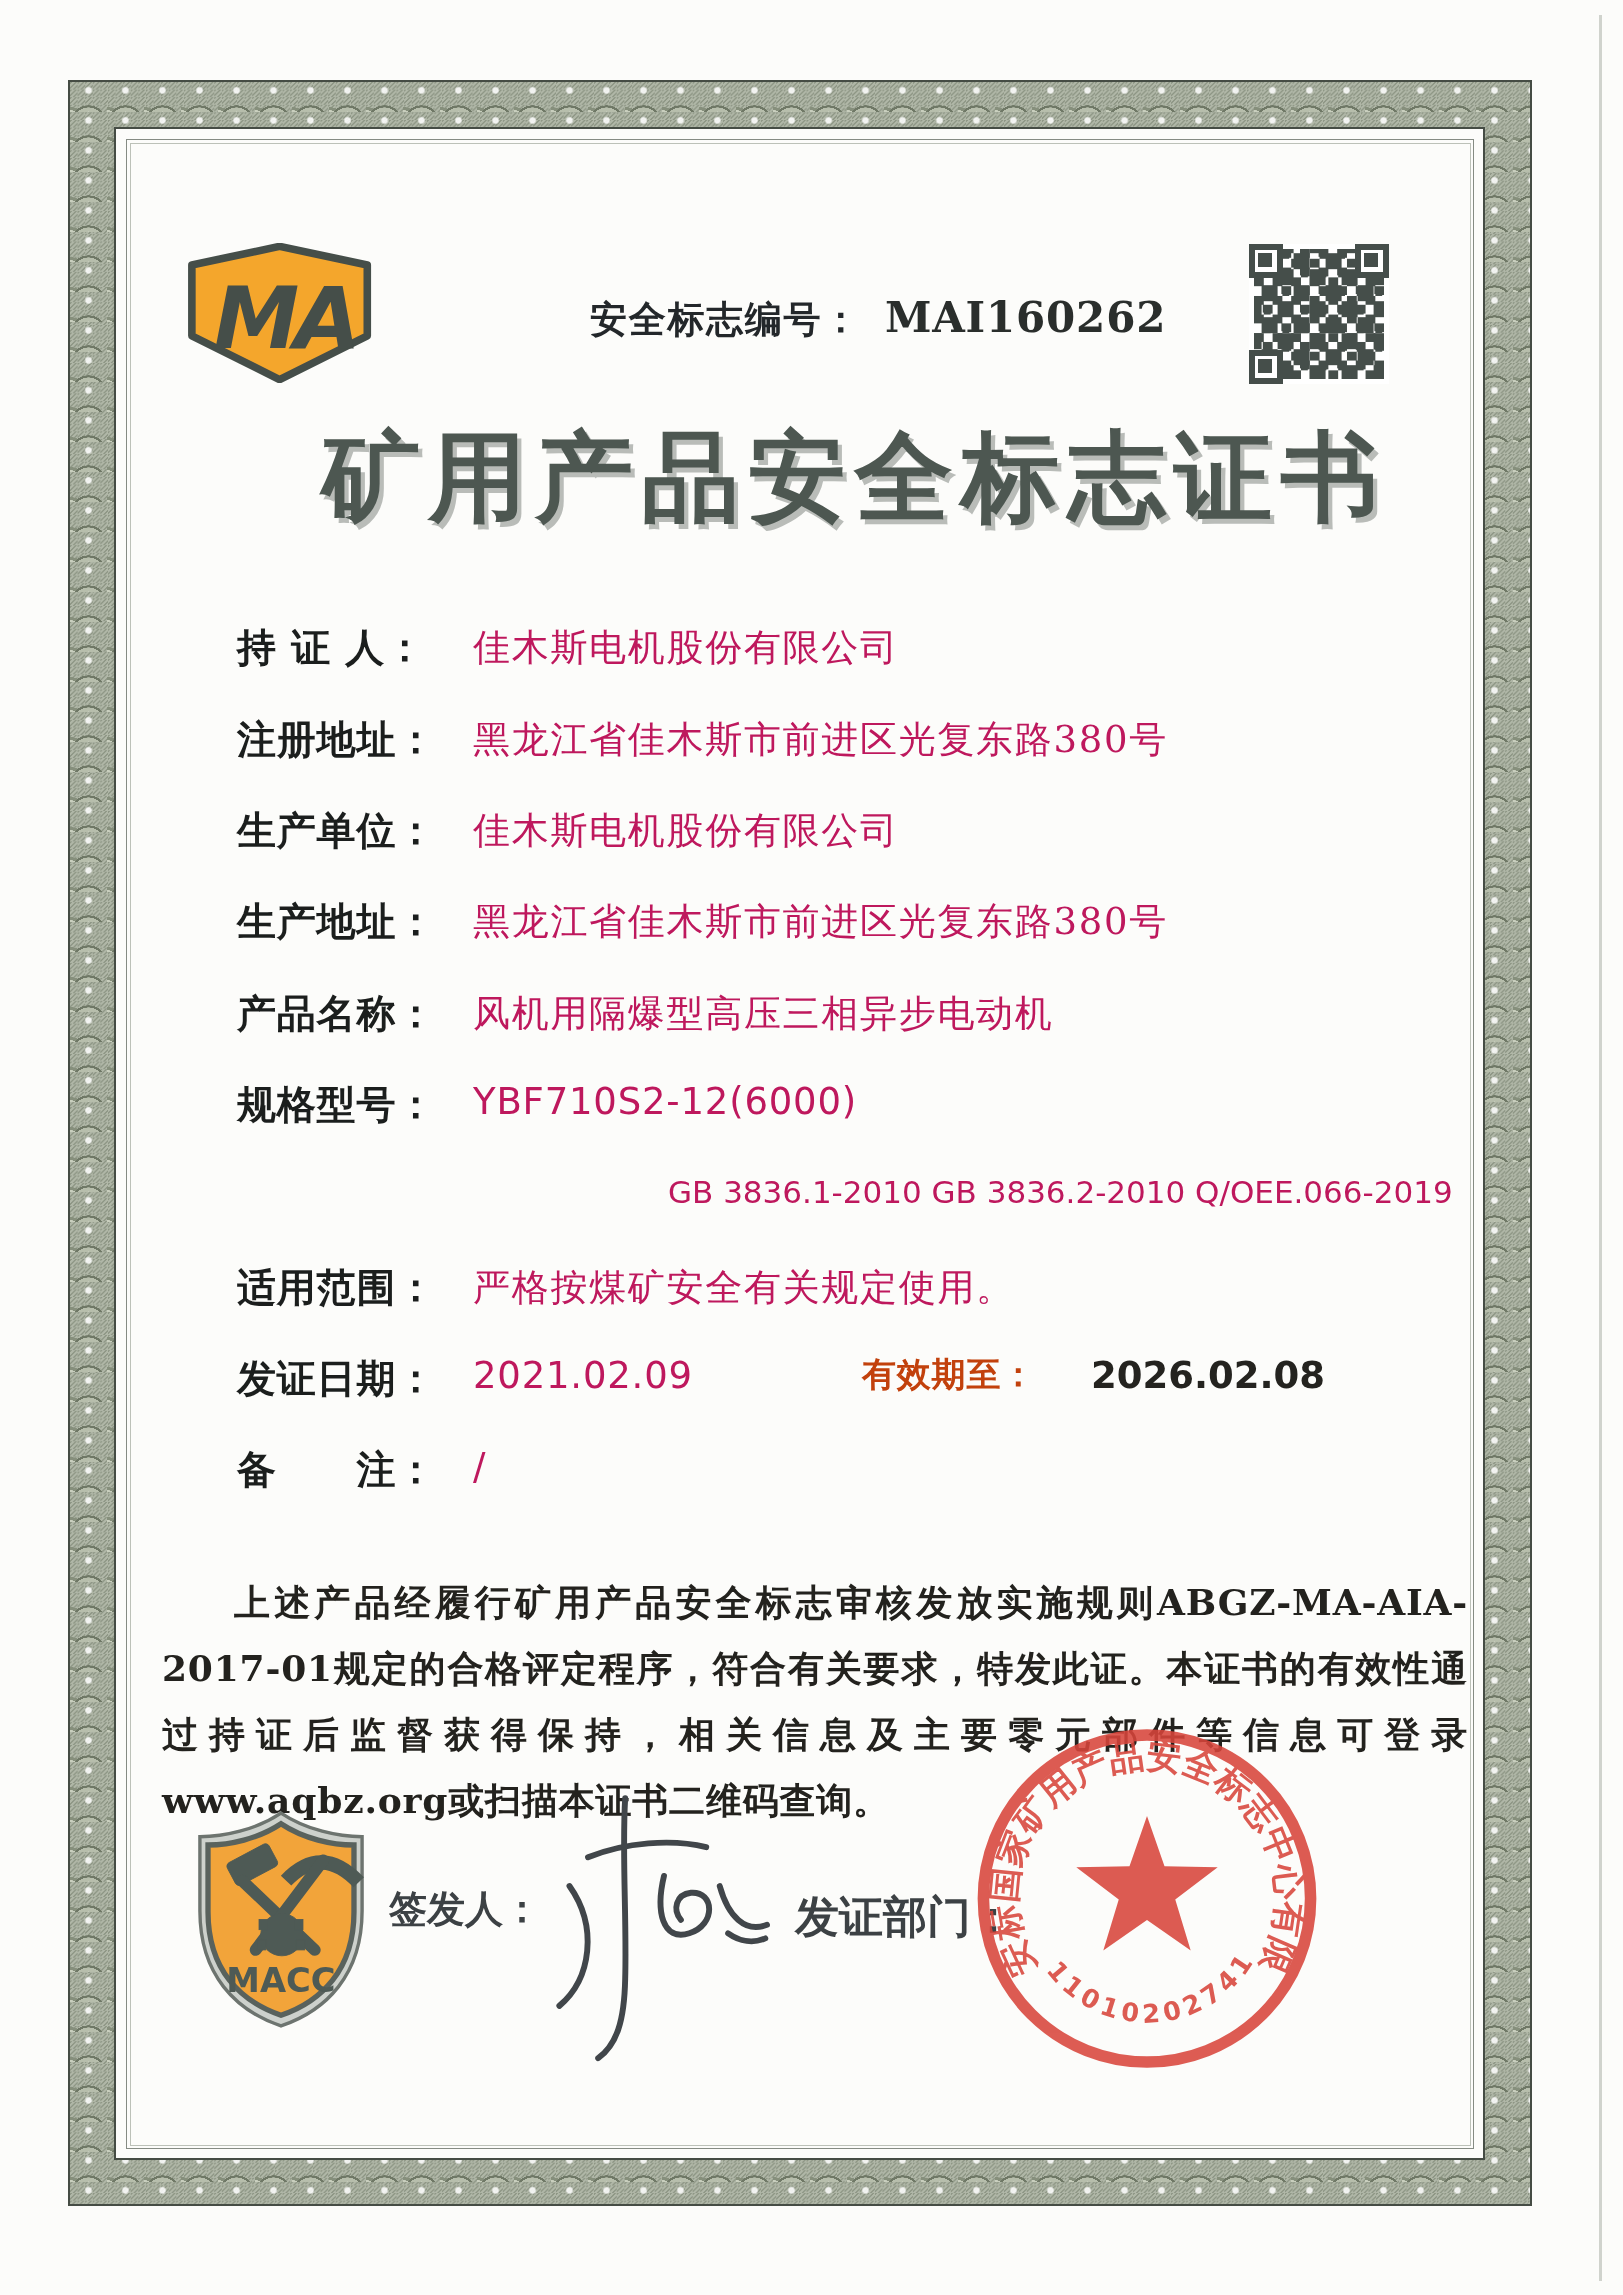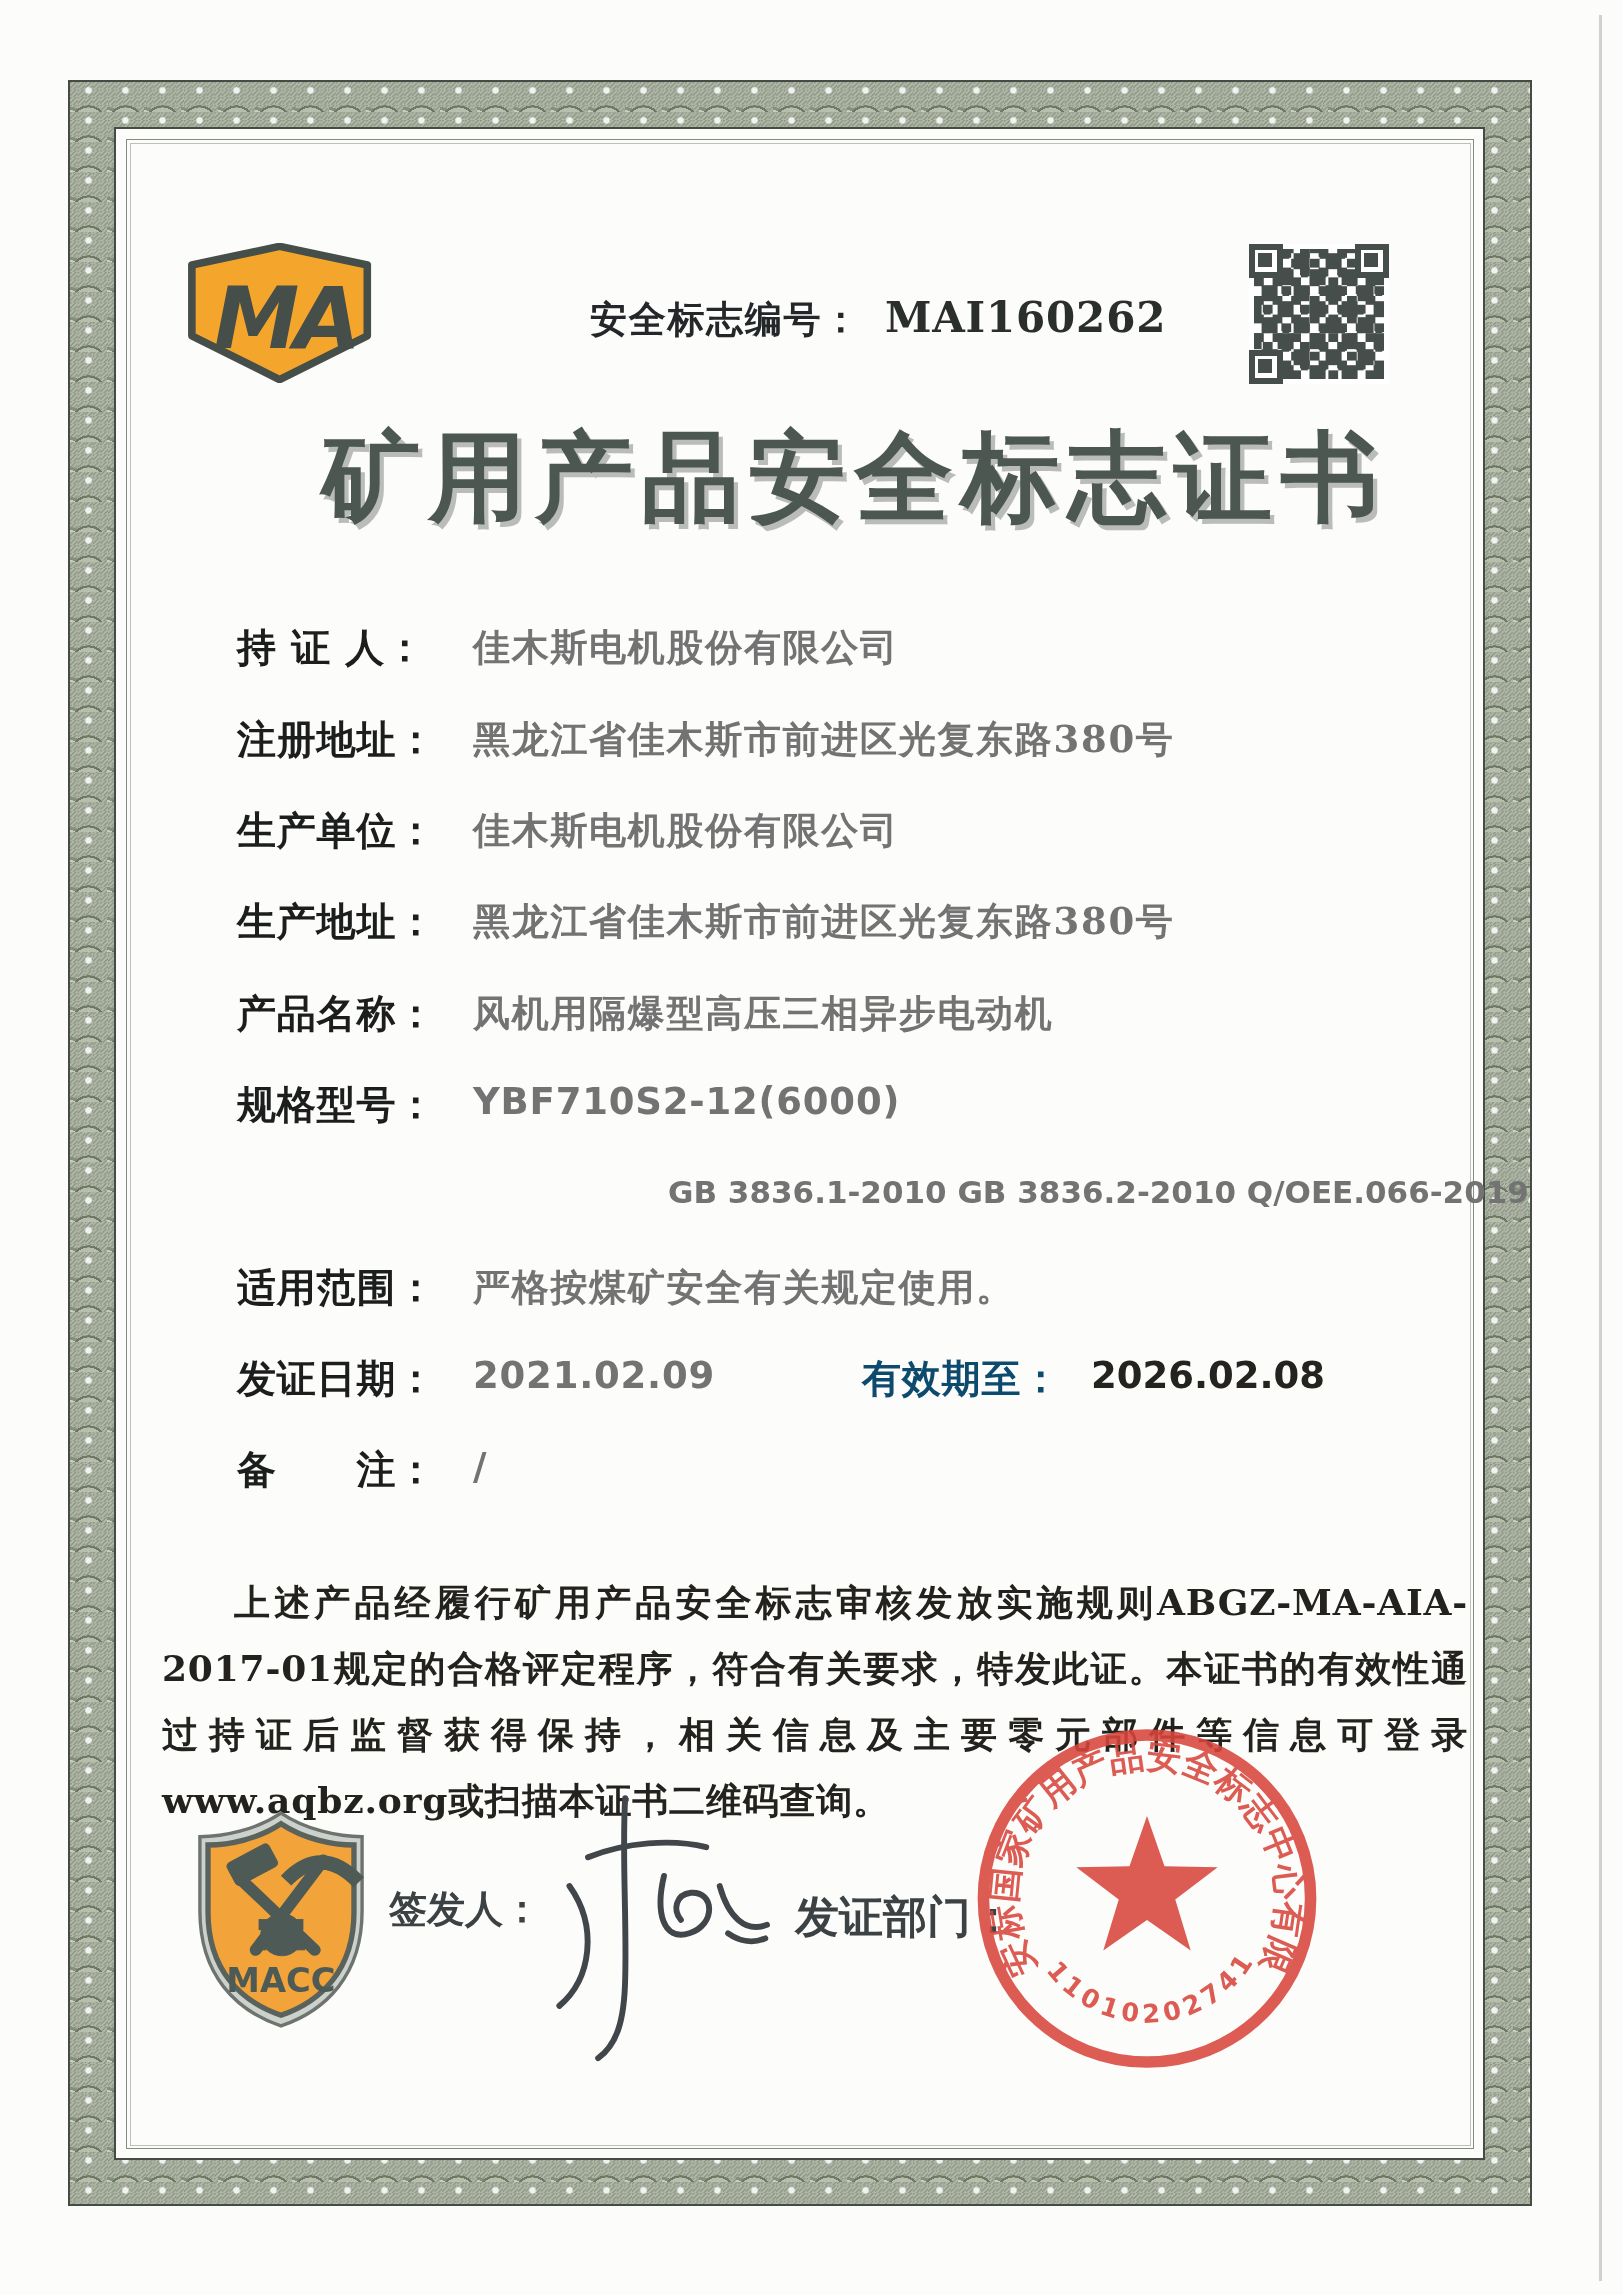--- a/index.html
+++ b/index.html
@@ -62,27 +62,27 @@
     padding-left:43px;
   }
 
   
   .row{position:absolute;left:0;width:100%;height:51px;}
   .flabel{
     position:absolute;left:237px;top:0;font-weight:700;font-size:39px;
     letter-spacing:0.8px;color:#1b1e1d;white-space:nowrap;
   }
   .fvalue{
-    position:absolute;left:473px;top:1.7px;font-size:37px;font-weight:700;
-    font-family:"DejaVu Serif",serif;color:#737373;white-space:nowrap;letter-spacing:1.7px;
+    position:absolute;left:473px;top:1.7px;font-size:37px;font-weight:400;
+    font-family:"DejaVu Serif",serif;color:#be185d;white-space:nowrap;letter-spacing:1.7px;
   }
   .fvalue.latin{font-family:"DejaVu Sans",sans-serif;letter-spacing:0.8px;}
   .row.std .flabel{font-size:36px;}
   .row.std .fvalue{left:668px;top:5px;font-size:31px;letter-spacing:0;}
-  .flabel2{position:absolute;left:862px;top:0;font-weight:700;font-size:39px;letter-spacing:0.8px;color:#0c4a6e;white-space:nowrap;}
+  .flabel2{position:absolute;left:862px;top:0;font-weight:700;font-size:34px;letter-spacing:0.8px;color:#c2410c;white-space:nowrap;}
   .fvalue2{position:absolute;left:1091px;top:1.7px;font-size:37px;font-weight:700;font-family:"DejaVu Sans",sans-serif;color:#24231f;white-space:nowrap;}
 
   
   .declaration{
     position:absolute;left:162px;top:1569px;width:1306px;
     font-size:36px;line-height:66px;text-align:justify;text-indent:2em;
     font-family:"DejaVu Serif",serif;font-weight:600;color:#23221e;letter-spacing:0.8px;
   }
 
   

